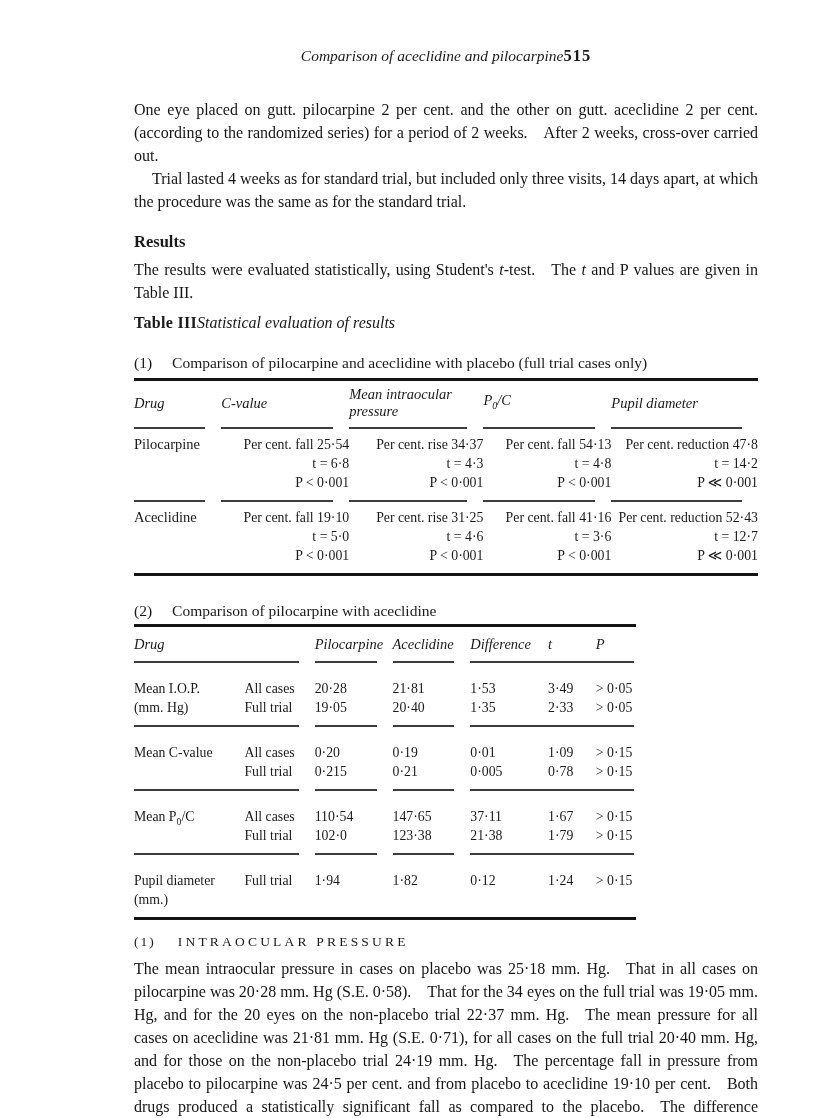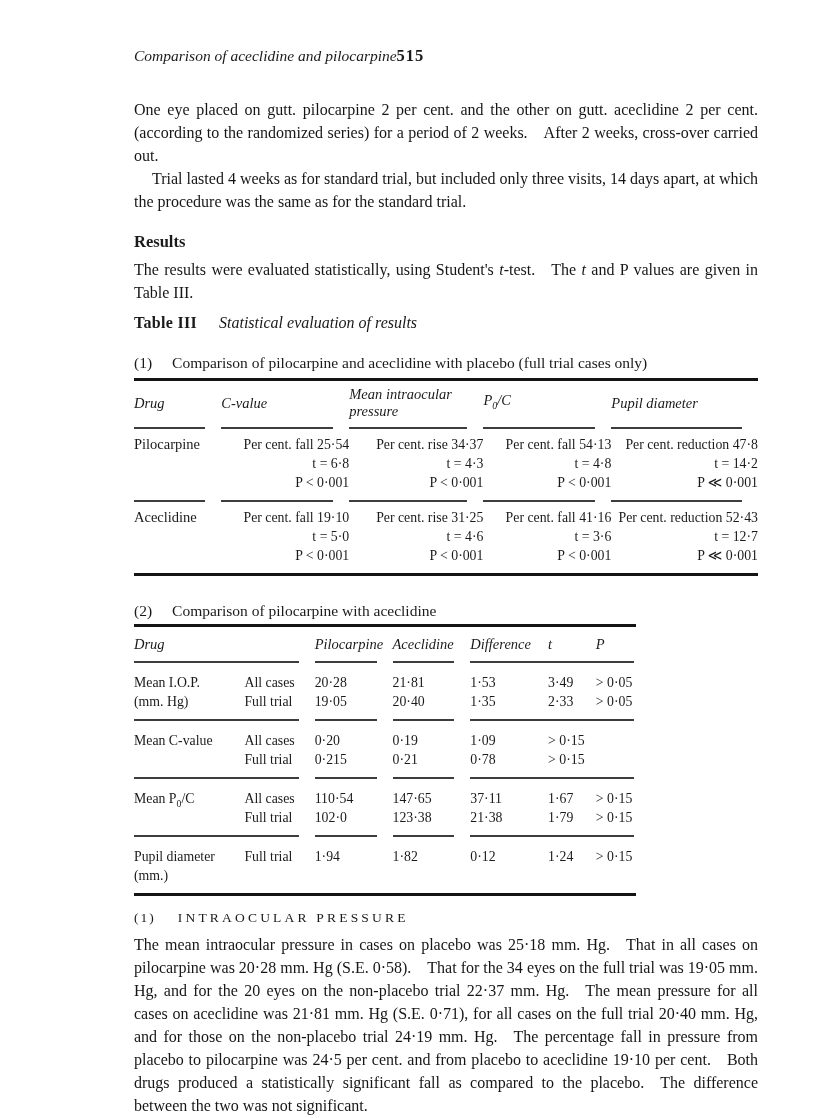--- a/index.html
+++ b/index.html
@@ -4,37 +4,37 @@
 <style>
   html,body { margin:0; padding:0; background:#e8e8e8; }
   .page {
     position:relative; width:816px; height:1118px; margin:0 auto;
     background:#ffffff; color:#1a1a1a; overflow:hidden;
     font-family:"Liberation Serif","DejaVu Serif",serif;
   }
   .content { width:624px; margin-left:134px; padding-top:46px; }
 
   
-  .running-head { display:flex; justify-content:flex-start; align-items:baseline; height:20px; }
+  .running-head { display:flex; justify-content:center; align-items:baseline; height:20px; }
   .rh-title { font-style:italic; font-size:15.5px; }
   .rh-page { font-weight:bold; font-size:16.5px; letter-spacing:1px; }
 
   
   .body-para {
     margin:0; font-size:16px; line-height:23px; text-align:justify;
     color:#161616;
   }
   .p1 { margin-top:32px; }
   .indent { text-indent:18px; }
 
   .results-heading { margin:19px 0 0 0; font-size:16.5px; font-weight:bold; }
   .results-para { margin-top:6px; }
 
   .table-caption { margin-top:10px; height:20px; font-size:16px; }
-  .tc-label { font-weight:bold; margin-right:22px; letter-spacing:0.3px;font-family:Liberation Serif, serif; }
+  .tc-label { font-weight:bold; margin-right:0; letter-spacing:0.3px;font-family:Liberation Serif, serif; }
   .tc-text { font-style:italic; }
 
   .section-title { font-size:15.5px; height:20px; }
   .st1 { margin-top:20px; }
   .st2 { margin-top:26px; }
   .st-label { margin-right:20px; }
 
   
   .rule-thick { border-top:3px solid #141414; height:0; }
   .seg, .seg-a, .seg-b { border-top:2px solid #3d3d3d; height:0; margin-right:16px; }
@@ -49,21 +49,21 @@
   .t1-cell { font-size:13.8px; line-height:19px; padding:6px 0 8px 0; white-space:nowrap;text-align:right; }
   .t1-drug { font-size:14.5px; line-height:19px; padding:6px 0 8px 0; }
 
   
   .t2 { margin-top:2px; width:502px; }
   .t2-grid { display:grid; grid-template-columns:22% 14% 15.5% 15.5% 15.5% 9.5% 8%; }
   .t2-h { font-style:italic; font-size:14.5px; line-height:16px;
           display:flex; align-items:center; min-height:34px; }
   .seg-a { grid-column:span 2; }
   .seg-b { grid-column:span 3; }
-  .t2-label, .t2-stack { font-size:13.8px; line-height:19px; padding:10px 0 8px 0; white-space:nowrap; }
+  .t2-label, .t2-stack { font-size:13.8px; line-height:19px; padding:16px 0 8px 0; white-space:nowrap; }
   .t2-label { padding-right:6px; }
   sub { font-size:70%; }
 
   
   .iop-heading { margin-top:14px; height:18px; font-size:13.5px; }
   .iop-label { margin-right:22px; letter-spacing:2px; }
   .iop-title { letter-spacing:3.2px; font-weight:500; }
   .iop-para { margin-top:5px; }
 </style>
 </head>
@@ -229,20 +229,24 @@
           </div>
         <div class="t2-stack">
             <div>0·20</div>
             <div>0·215</div>
           </div>
         <div class="t2-stack">
             <div>0·19</div>
             <div>0·21</div>
           </div>
         <div class="t2-stack">
+            <div>0·01</div>
+            <div>0·005</div>
+          </div>
+        <div class="t2-stack">
             <div>1·09</div>
             <div>0·78</div>
           </div>
         <div class="t2-stack">
             <div>&gt; 0·15</div>
             <div>&gt; 0·15</div>
           </div>
 
         <div class="seg-a"></div>
         <div class="seg"></div>

